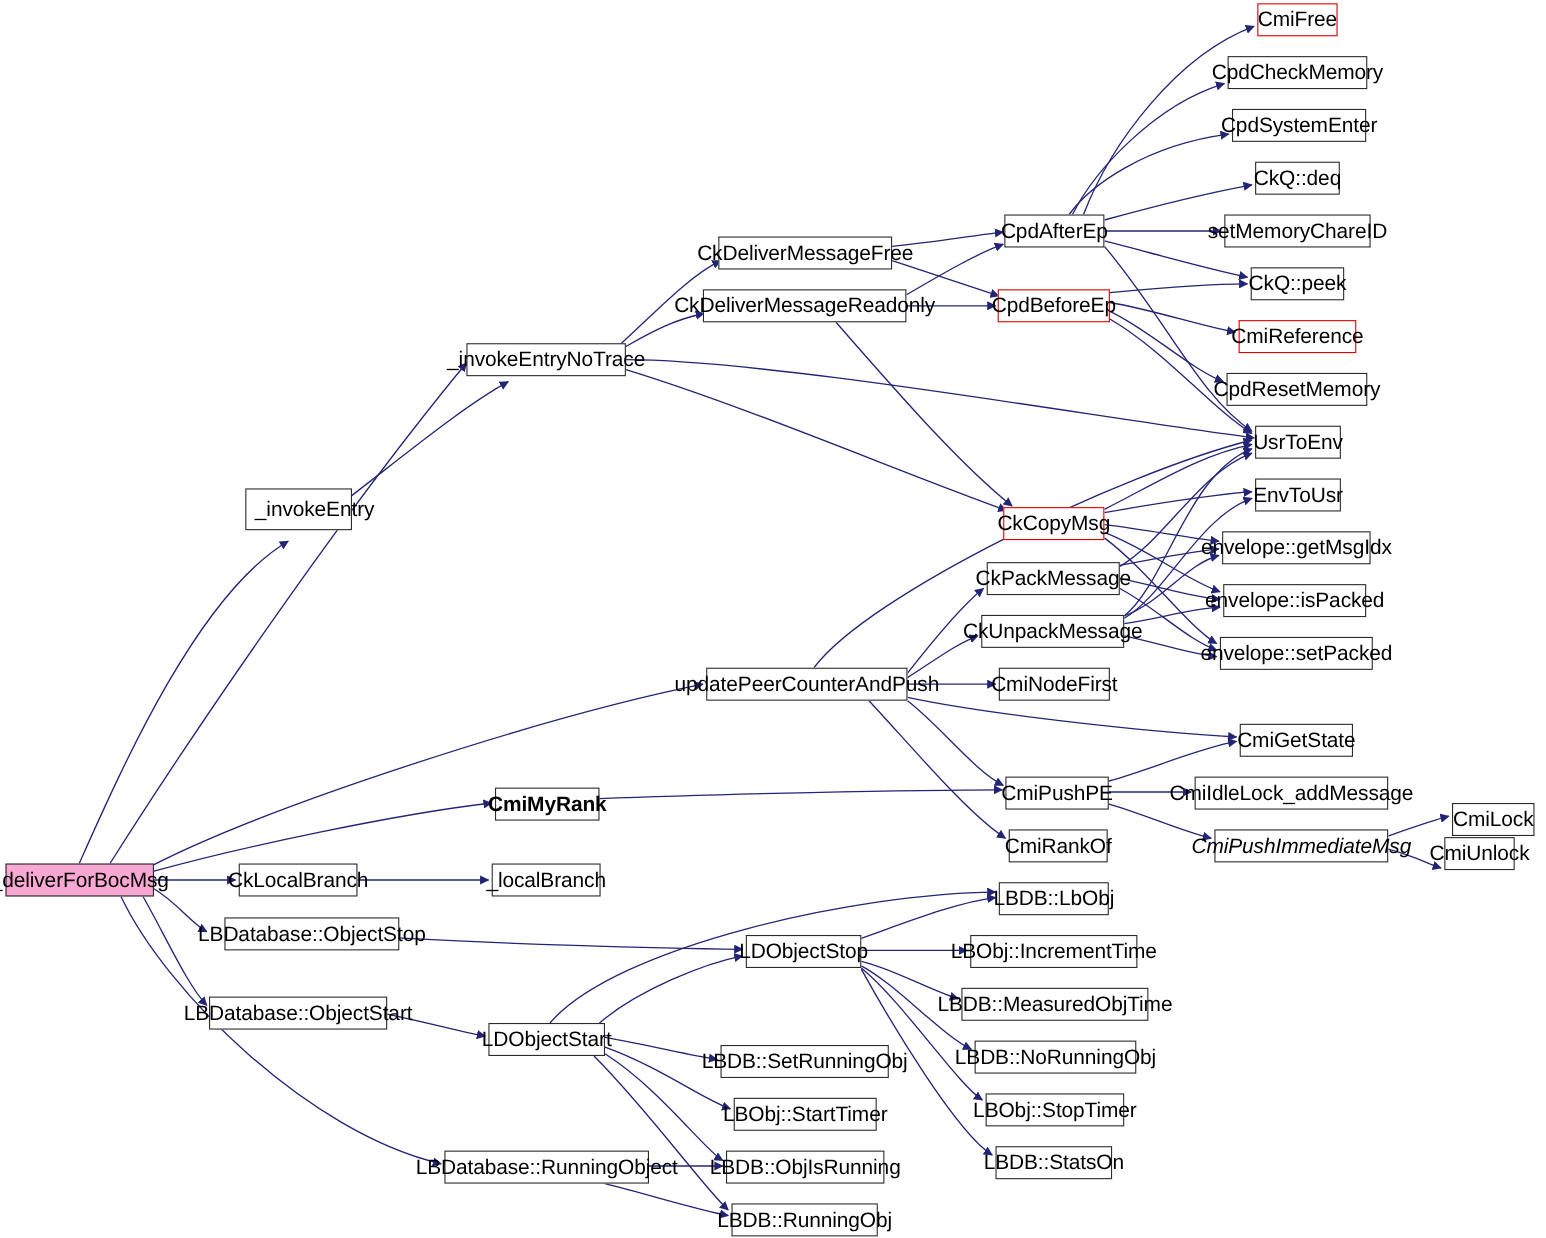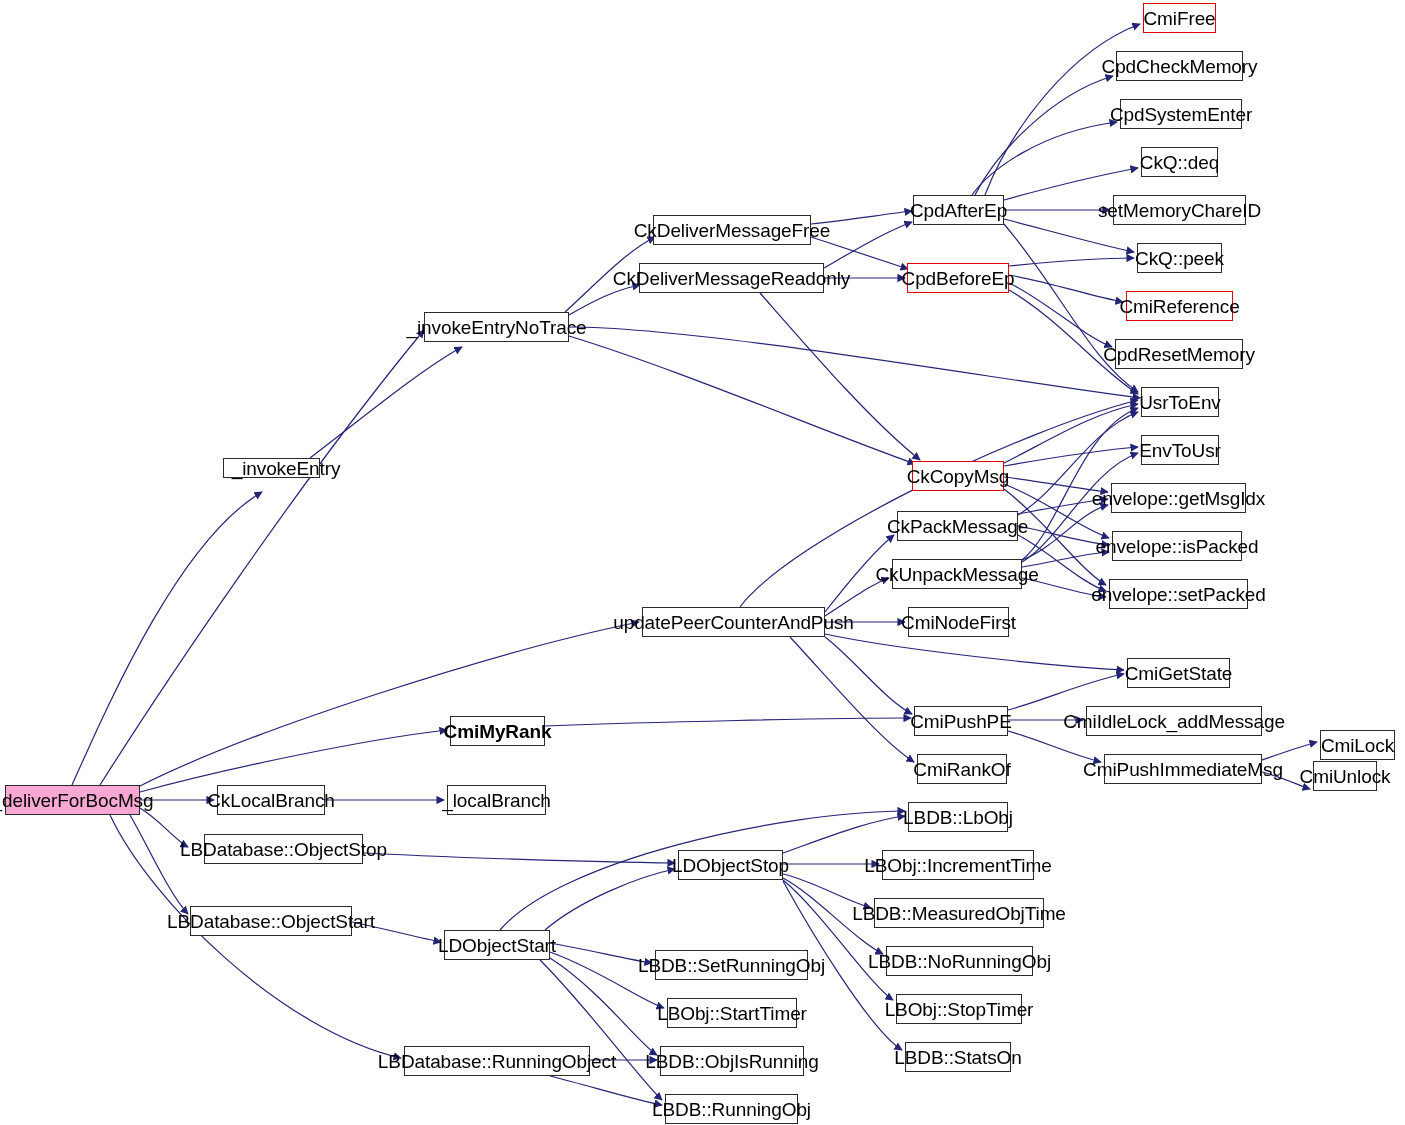--- a/index.html
+++ b/index.html
@@ -114,21 +114,21 @@
         <path d="M 783,881 C 810,930 870,1030 902,1050" marker-end="url(#arrow)"></path>
         <path d="M 590,1060 C 615,1060 640,1060 657,1060" marker-end="url(#arrow)"></path>
         <path d="M 550,1076 C 590,1086 635,1100 662,1105" marker-end="url(#arrow)"></path>
         <path d="M 545,726 C 650,722 830,718 911,718" marker-end="url(#arrow)"></path>
       </g>
   </svg>
   <div id="node-layer">
       <div class="node current" style="left: 5px; top: 785px; width: 135px; height: 30px;">
         <span class="node-label">_deliverForBocMsg</span>
       </div>
-      <div class="node" style="left: 223px; top: 458px; width: 97px; height: 20px; padding-left: 29px;">
+      <div class="node" style="left: 223px; top: 444px; width: 97px; height: 38px; padding-left: 29px;">
         <span class="node-label">_invokeEntry</span>
       </div>
       <div class="node" style="left: 424px; top: 312px; width: 145px; height: 30px;">
         <span class="node-label">_invokeEntryNoTrace</span>
       </div>
       <div class="node" style="left: 653px; top: 215px; width: 158px; height: 30px;">
         <span class="node-label">CkDeliverMessageFree</span>
       </div>
       <div class="node" style="left: 639px; top: 263px; width: 185px; height: 30px;">
         <span class="node-label">CkDeliverMessageReadonly</span>
@@ -201,21 +201,21 @@
       </div>
       <div class="node" style="left: 914px; top: 706px; width: 94px; height: 30px;">
         <span class="node-label">CmiPushPE</span>
       </div>
       <div class="node" style="left: 1086px; top: 706px; width: 176px; height: 30px;">
         <span class="node-label">CmiIdleLock_addMessage</span>
       </div>
       <div class="node" style="left: 917px; top: 754px; width: 90px; height: 30px;">
         <span class="node-label">CmiRankOf</span>
       </div>
-      <div class="node" style="left: 1104px; top: 754px; width: 158px; height: 30px;">
+      <div class="node" style="left: 1104px; top: 754px; width: 158px; height: 30px; font-style: italic;">
         <span class="node-label">CmiPushImmediateMsg</span>
       </div>
       <div class="node" style="left: 1320px; top: 730px; width: 75px; height: 30px;">
         <span class="node-label">CmiLock</span>
       </div>
       <div class="node" style="left: 1313px; top: 761px; width: 64px; height: 30px;">
         <span class="node-label">CmiUnlock</span>
       </div>
       <div class="node" style="left: 217px; top: 785px; width: 108px; height: 30px;">
         <span class="node-label">CkLocalBranch</span>

